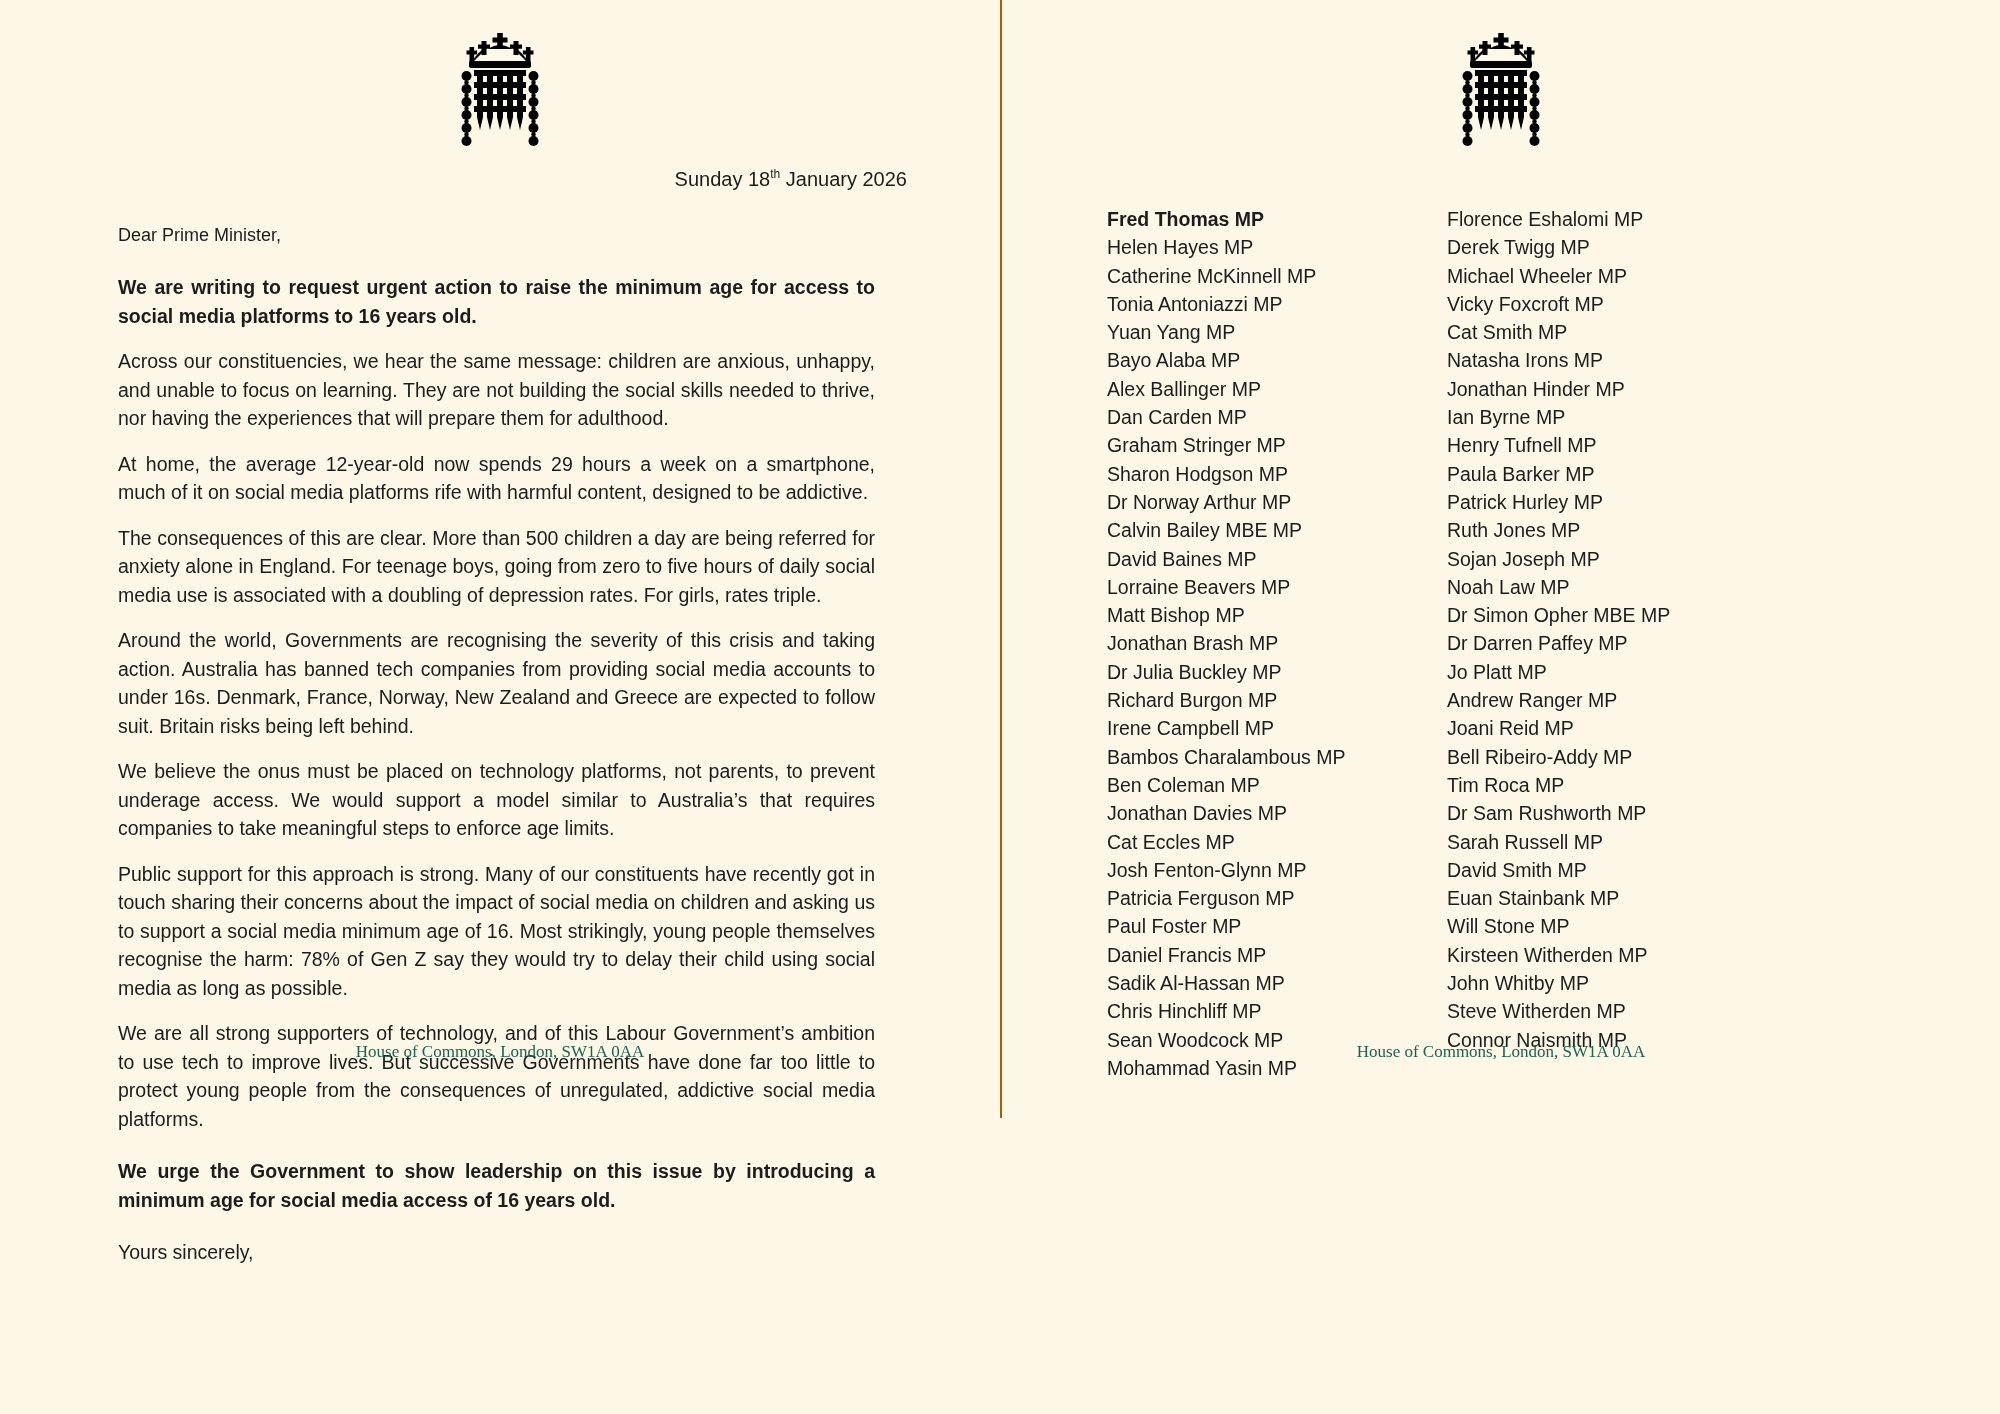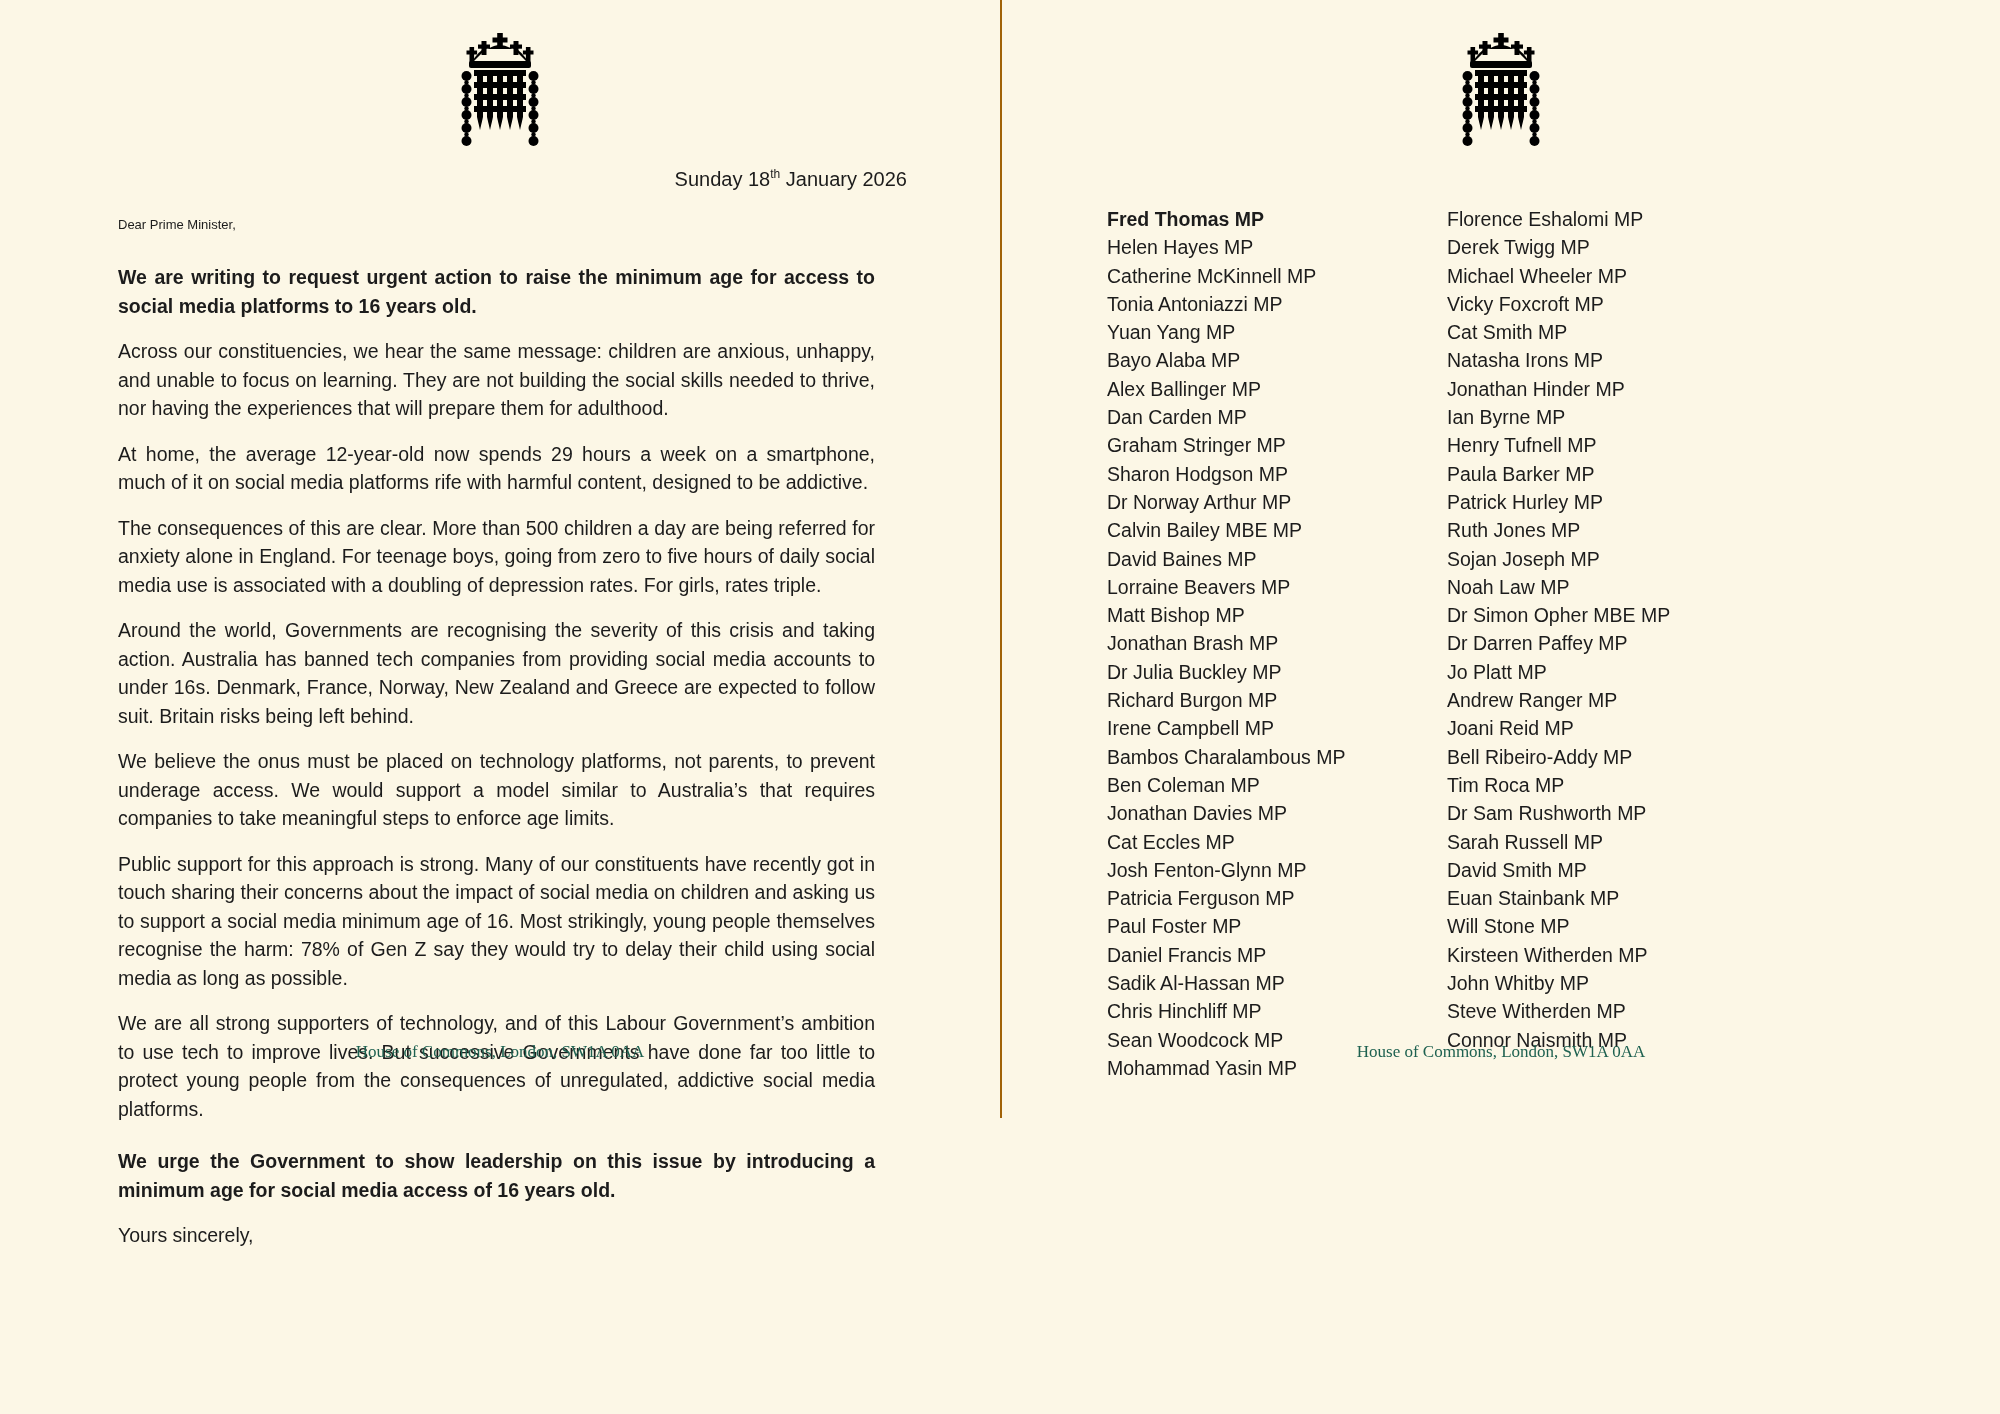--- a/index.html
+++ b/index.html
@@ -43,33 +43,33 @@
     line-height: 24px;
   }
   .date-line sup {
     font-size: 12px;
     vertical-align: super;
     line-height: 0;
   }
 
   .letter-content { padding: 0 125px 0 118px; }
   .salutation {
-    margin-top: 20px;
-    font-size: 13px;
+    margin-top: 30px;
+    font-size: 18px;
     line-height: 28px;
   }
   .para {
     font-size: 19.5px;
     line-height: 28.5px;
     text-align: justify;
     margin: 17px 0 0 0;
   }
   .para.bold { font-weight: bold; margin-top: 24px; }
   .closing {
-    margin-top: 17px;
+    margin-top: 24px;
     font-size: 19.5px;
     line-height: 28px;
   }
 
   .page-footer {
     position: absolute;
     bottom: 56px;
     left: 0;
     width: 100%;
     text-align: center;

